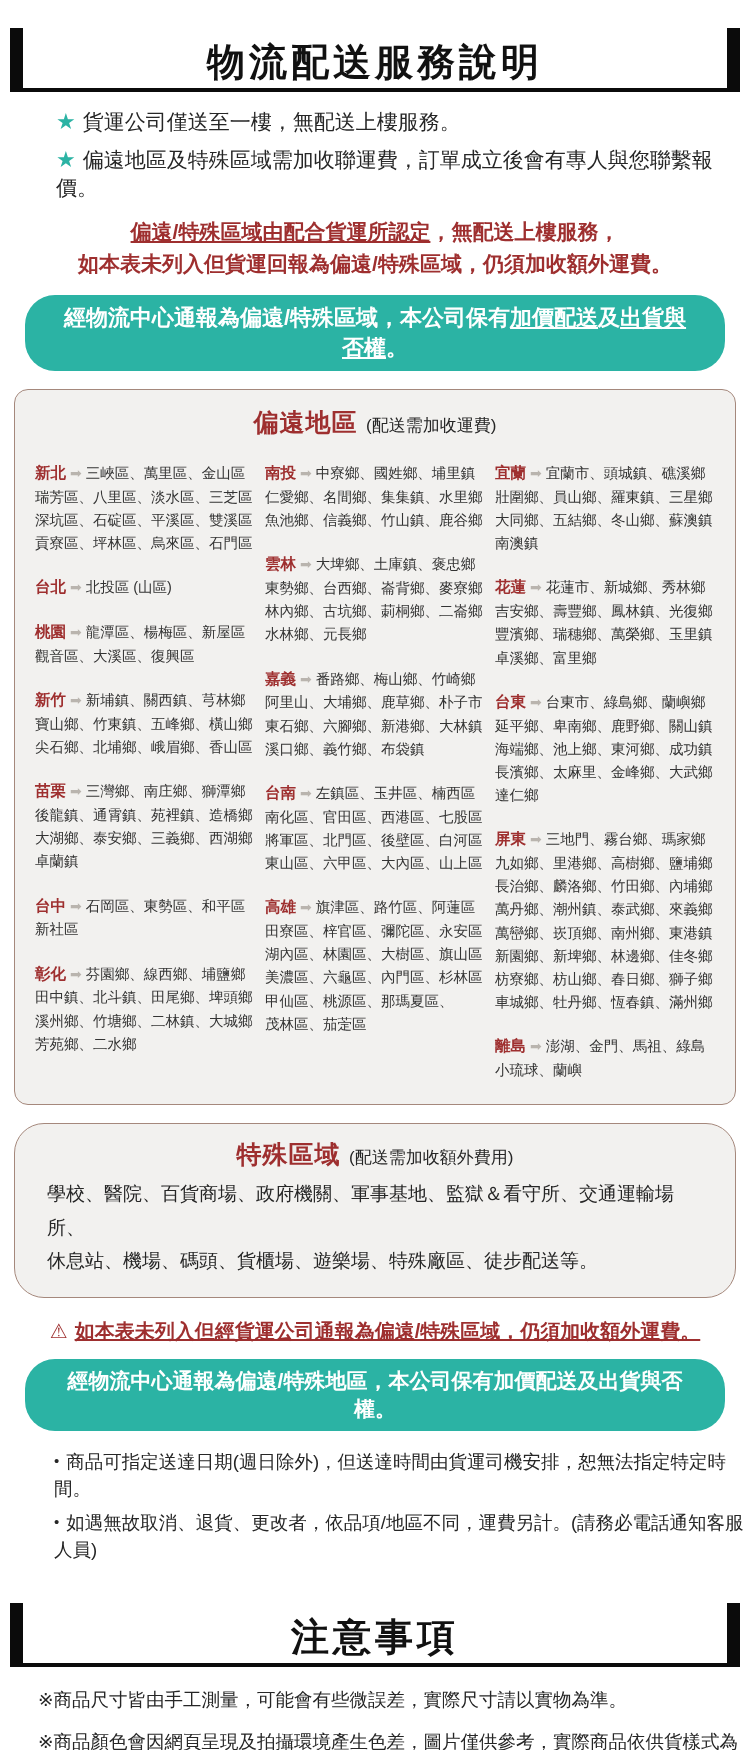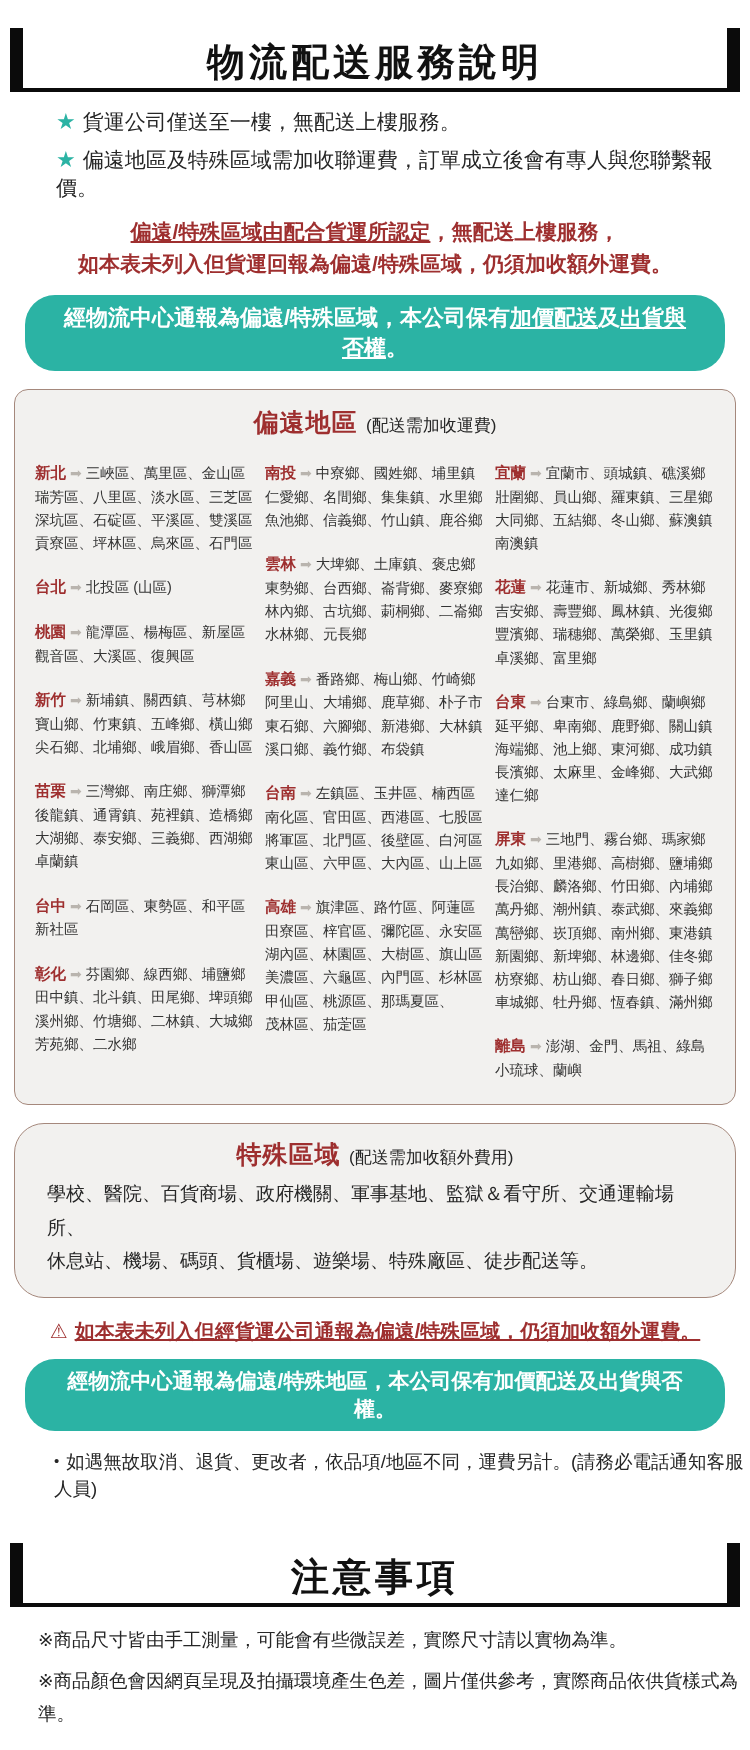--- a/index.html
+++ b/index.html
@@ -194,20 +194,21 @@
     </div>
     <div class="special-content">學校、醫院、百貨商場、政府機關、軍事基地、監獄＆看守所、交通運輸場所、
 休息站、機場、碼頭、貨櫃場、遊樂場、特殊廠區、徒步配送等。</div>
   </section>
 
   <div class="warn-line"><span class="wicon">⚠</span><span class="txt">如本表未列入但經貨運公司通報為偏遠/特殊區域，仍須加收額外運費。</span></div>
 
   <div class="teal-pill teal-pill-2">經物流中心通報為偏遠/特殊地區，本公司保有加價配送及出貨與否權。</div>
 
   <div class="dot-notes">
+    <p><span class="bullet">•</span><span>商品可指定送達日期(週日除外)，但送達時間由貨運司機安排，恕無法指定特定時間。</span></p>
 
     <p><span class="bullet">•</span><span>如遇無故取消、退貨、更改者，依品項/地區不同，運費另計。(請務必電話通知客服人員)</span></p>
   </div>
 
   <header class="banner">
     <span class="bar bar-left"></span>
     <h1>注意事項</h1>
     <span class="bar bar-right"></span>
   </header>
 

